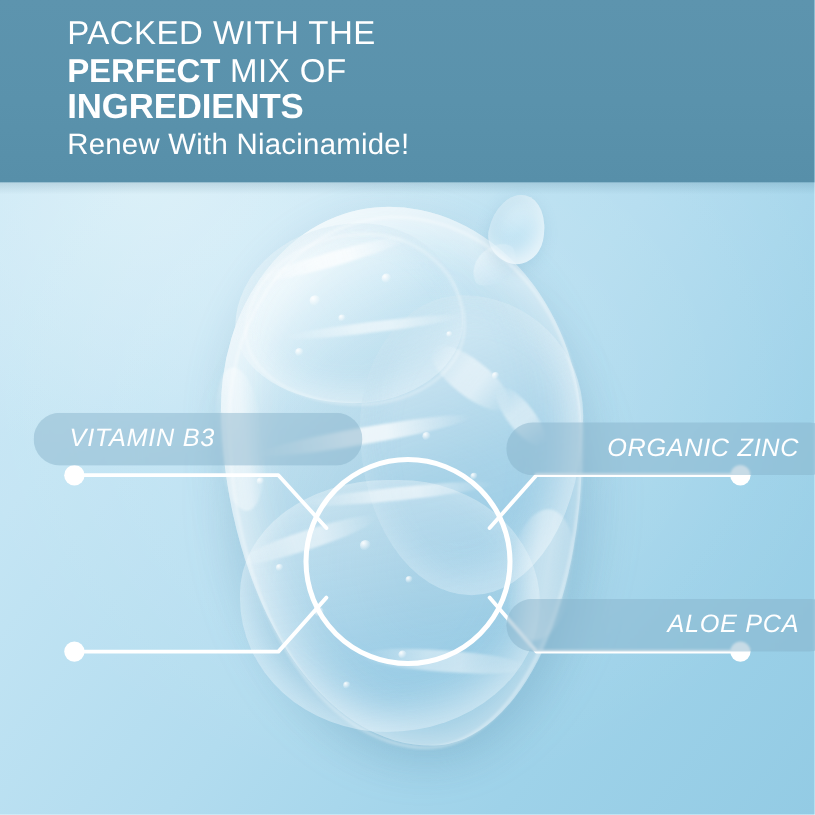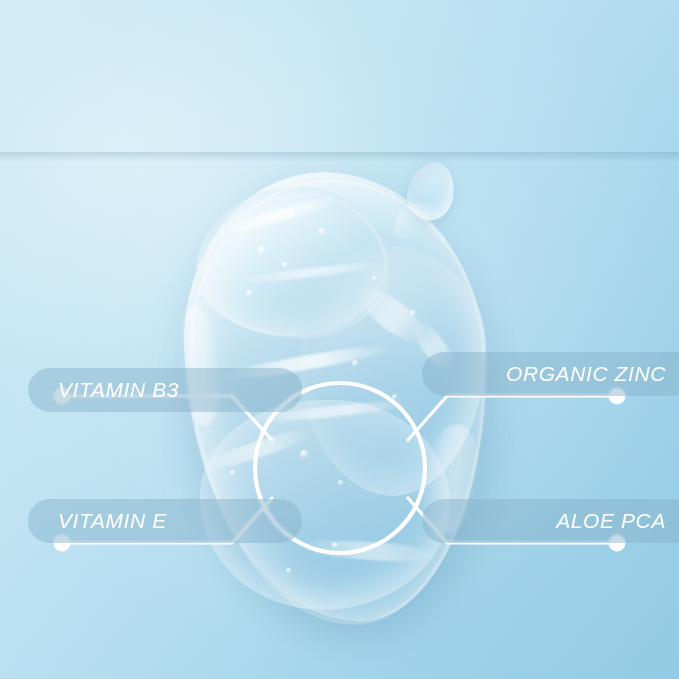--- a/index.html
+++ b/index.html
@@ -221,21 +221,21 @@
     font-size: 21px;
     font-style: italic;
     font-weight: 400;
     color: #ffffff;
     letter-spacing: 0.6px;
     white-space: nowrap;
   }
   .pill-left  { justify-content: flex-start; padding-left: 30px; }
   .pill-right { justify-content: flex-end;   padding-right: 30px; }
 
-  #pill-b3    { left: 28px;  top: 368px; width: 244px; }
+  #pill-b3    { left: 28px;  top: 344px; width: 244px; }
   #pill-aloe  { left: 422px; top: 352px; width: 244px; }
   #pill-vite  { left: 28px;  top: 499px; width: 244px; }
   #pill-zinc  { left: 422px; top: 499px; width: 244px; }
 </style>
 </head>
 <body>
 
 <div id="infographic">
 
   <div class="bg-base"></div>
@@ -274,20 +274,28 @@
     <div class="bubble" style="left:338px;top:330px;width:6px;height:6px;"></div>
     <div class="bubble" style="left:262px;top:356px;width:8px;height:8px;"></div>
     <div class="bubble" style="left:230px;top:320px;width:6px;height:6px;"></div>
     <div class="bubble" style="left:410px;top:160px;width:6px;height:6px;"></div>
     <div class="bubble" style="left:372px;top:126px;width:5px;height:5px;"></div>
     <div class="bubble" style="left:214px;top:248px;width:6px;height:6px;"></div>
     <div class="bubble" style="left:332px;top:392px;width:7px;height:7px;"></div>
     <div class="bubble" style="left:286px;top:418px;width:6px;height:6px;"></div>
   </div>
 
+  <div class="header-band">
+    <div class="header-inner">
+      <div class="hl hl-1">PACKED WITH THE</div>
+      <div class="hl hl-2"><span class="strong">PERFECT</span><span> MIX OF</span></div>
+      <div class="hl hl-3">INGREDIENTS</div>
+      <div class="hl hl-4">Renew With Niacinamide!</div>
+    </div>
+  </div>
   <div class="header-shadow"></div>
 
   <div class="callouts">
     <svg width="679" height="679" viewBox="0 0 679 679">
       <g fill="none" stroke="#ffffff" stroke-width="3.2" stroke-linecap="round" stroke-linejoin="round">
         <path d="M 62 396 L 232 396 L 272 440"></path>
         <path d="M 617 396 L 447 396 L 408 440"></path>
         <path d="M 62 543 L 232 543 L 272 498"></path>
         <path d="M 617 543 L 447 543 L 408 498"></path>
       </g>
@@ -299,21 +307,18 @@
         <circle cx="617" cy="543" r="8.5"></circle>
       </g>
     </svg>
 
     <div class="pill pill-left" id="pill-b3">
       <span>VITAMIN B3</span>
     </div>
     <div class="pill pill-right" id="pill-aloe">
       <span>ORGANIC ZINC</span>
     </div>
-    <div class="pill pill-left" id="pill-vite">
-      <span>VITAMIN E</span>
-    </div>
     <div class="pill pill-right" id="pill-zinc">
       <span>ALOE PCA</span>
     </div>
   </div>
 
 </div>
 
 </body></html>

